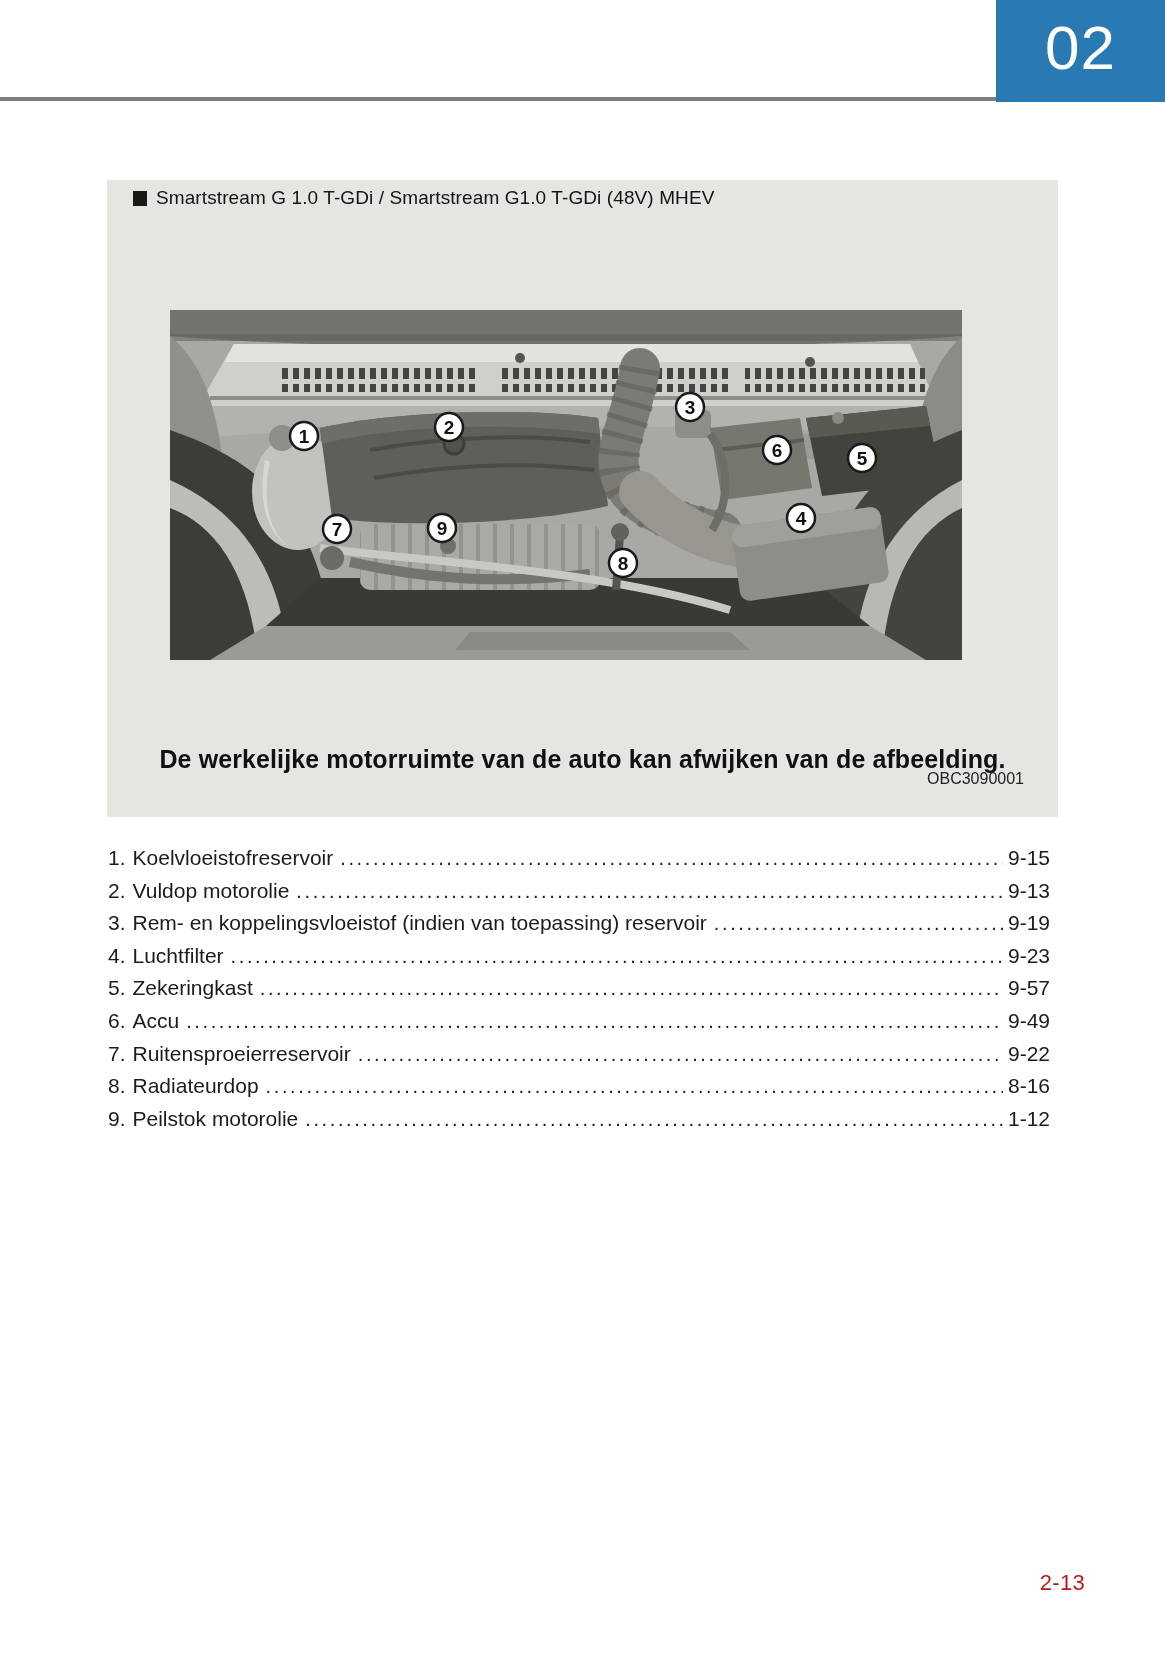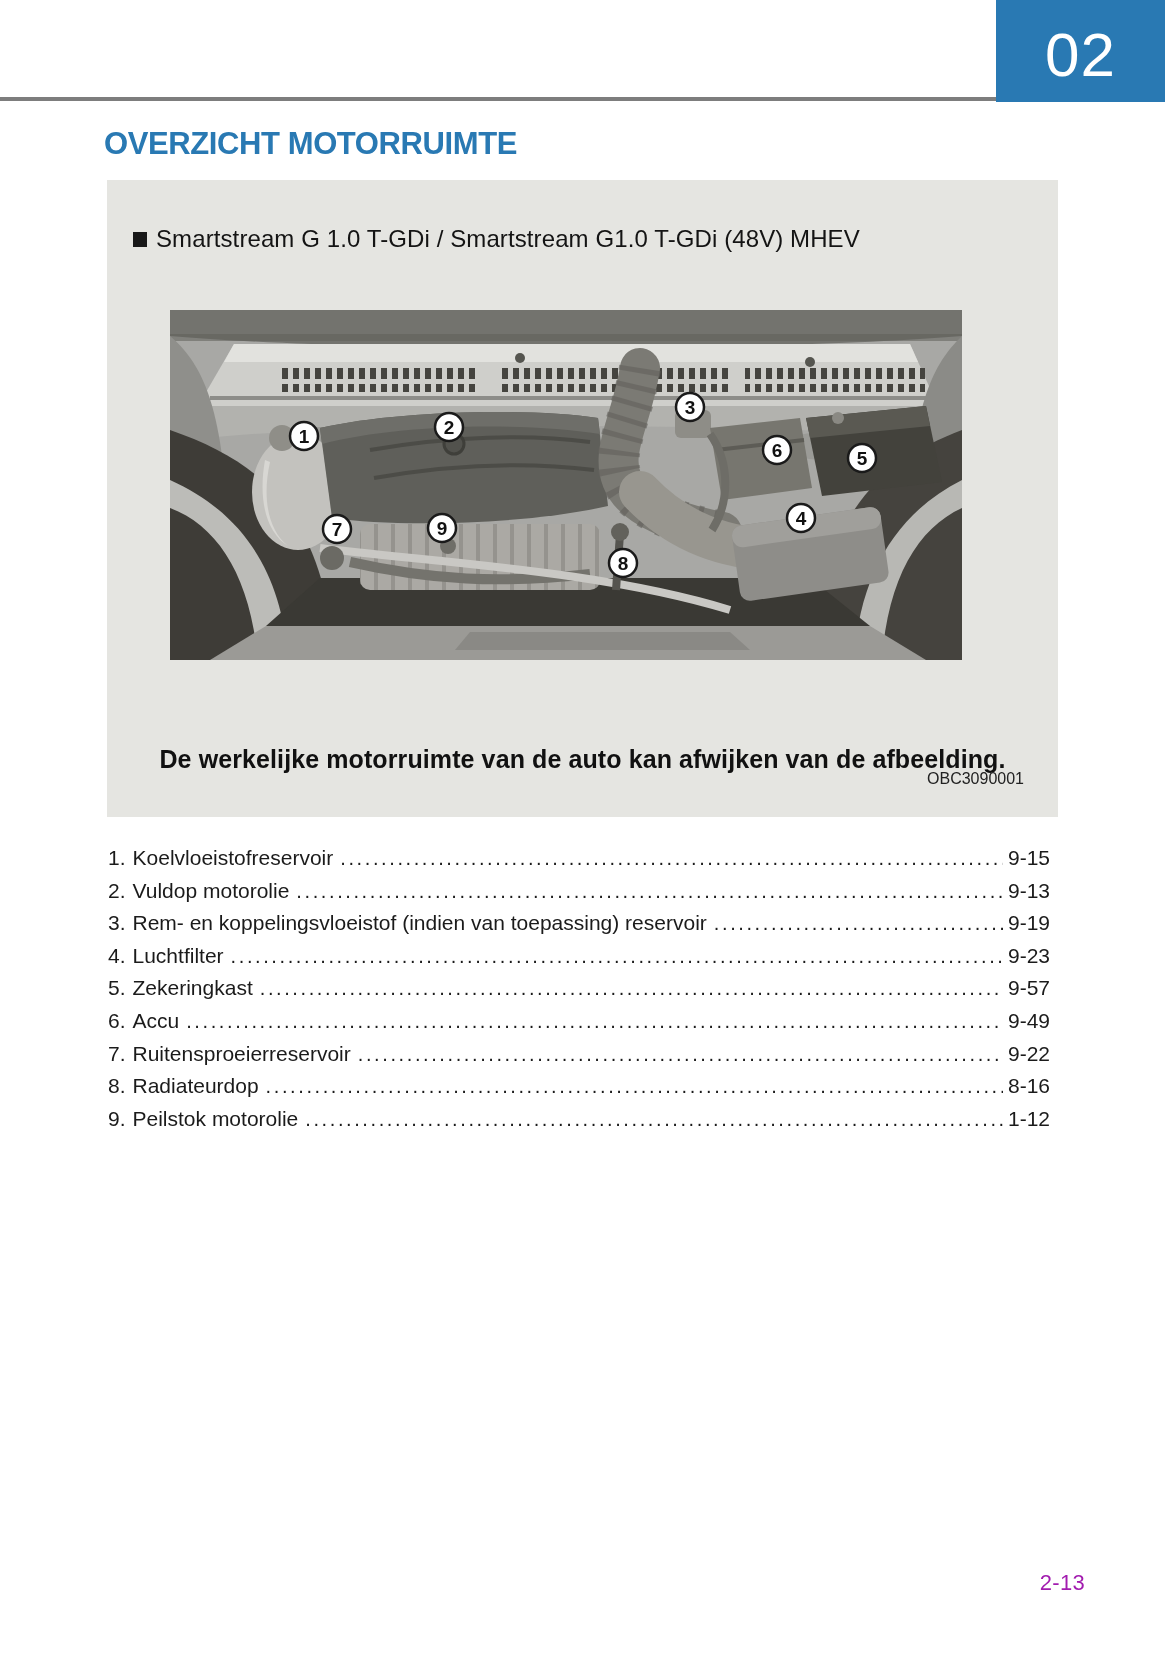--- a/index.html
+++ b/index.html
@@ -7,37 +7,37 @@
     position:relative;width:1165px;height:1653px;background:#ffffff;
     font-family:"Liberation Sans",sans-serif;color:#1b1b1b;overflow:hidden;
   }
   
   .chapter-box{
     position:absolute;left:996px;top:0;width:169px;height:102px;
     background:#2979b3;display:flex;align-items:flex-end;justify-content:center;
   }
   .chapter-num{
     color:#ffffff;font-size:62px;line-height:1;font-weight:400;
-    letter-spacing:1px;padding-bottom:16px;
+    letter-spacing:1px;padding-bottom:23px;
   }
   .header-rule{
     position:absolute;left:0;top:97px;width:996px;height:4px;background:#7d7d7d;
   }
   .page-title{
     position:absolute;left:104px;top:126px;
     font-size:31px;font-weight:700;color:#2979b3;letter-spacing:-0.4px;
   }
   
   .figure-box{
     position:absolute;left:107px;top:180px;width:951px;height:637px;
     background:#e5e5e1;
   }
   .figure-label{
     position:absolute;left:26px;top:7px;display:flex;align-items:center;
-    font-size:24px;font-weight:500;color:#141414;letter-spacing:0.1px;margin-top:38px;
+    font-size:19px;font-weight:500;color:#141414;letter-spacing:0.1px;
   }
   .marker-square{
     display:inline-block;width:14px;height:15px;background:#181818;margin-right:9px;
   }
   .engine-figure{
     position:absolute;left:63px;top:130px;width:792px;height:350px;
   }
   .figure-caption{
     position:absolute;left:0;top:565px;width:100%;text-align:center;
     font-size:25px;font-weight:700;color:#111111;letter-spacing:0.1px;
@@ -58,34 +58,33 @@
     flex:1;overflow:hidden;white-space:nowrap;margin:0 5px 0 7px;
     letter-spacing:2.6px;color:#1b1b1b;font-size:20px;
   }
   .leader::after{
     content:"......................................................................................................................................................................................................";
   }
   .toc-page{white-space:nowrap;}
   
   .footer-page-number{
     position:absolute;left:1000px;top:1570px;width:85px;text-align:right;
-    font-size:22px;color:#a21caf;letter-spacing:0.3px;
+    font-size:22px;color:#b91c1c;letter-spacing:0.3px;
   }
 </style>
 </head>
 <body>
 
 <div class="page">
 
   <div class="chapter-box">
     <span class="chapter-num">02</span>
   </div>
   <div class="header-rule"></div>
 
-  <h1 class="page-title" style="margin:0;">OVERZICHT MOTORRUIMTE</h1>
 
   <div class="figure-box">
 
     <div class="figure-label">
       <span class="marker-square"></span>
       <span>Smartstream G 1.0 T-GDi / Smartstream G1.0 T-GDi (48V) MHEV</span>
     </div>
 
     <svg class="engine-figure" viewBox="0 0 792 350" xmlns="http://www.w3.org/2000/svg">
       <defs>

